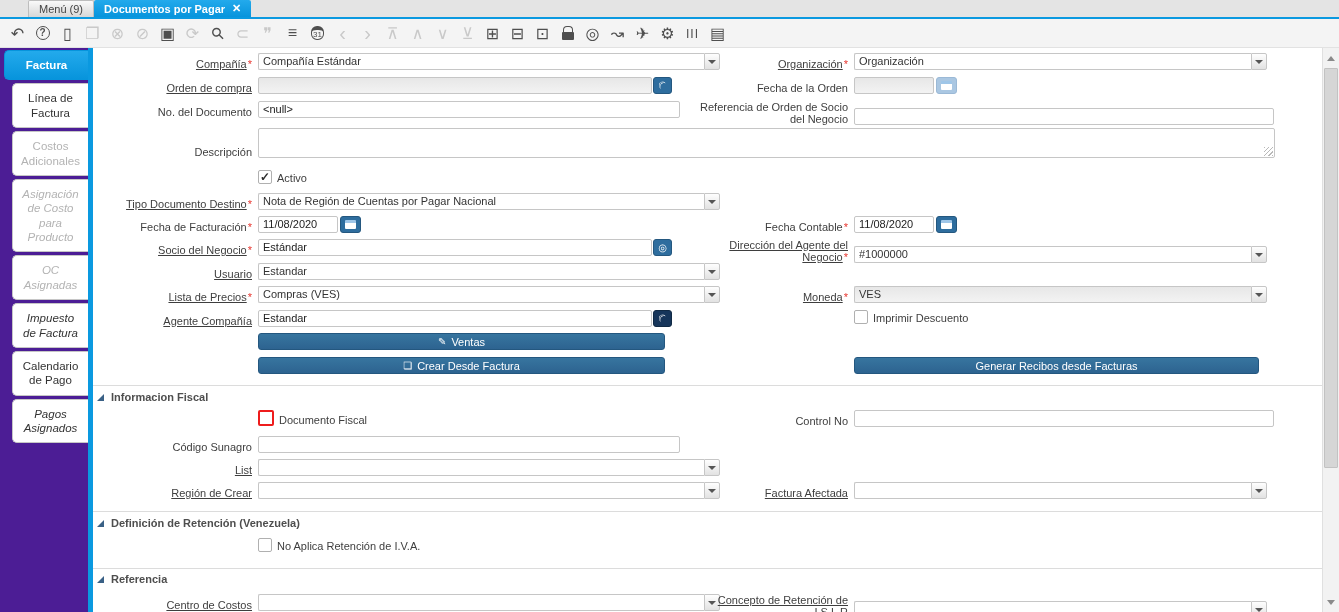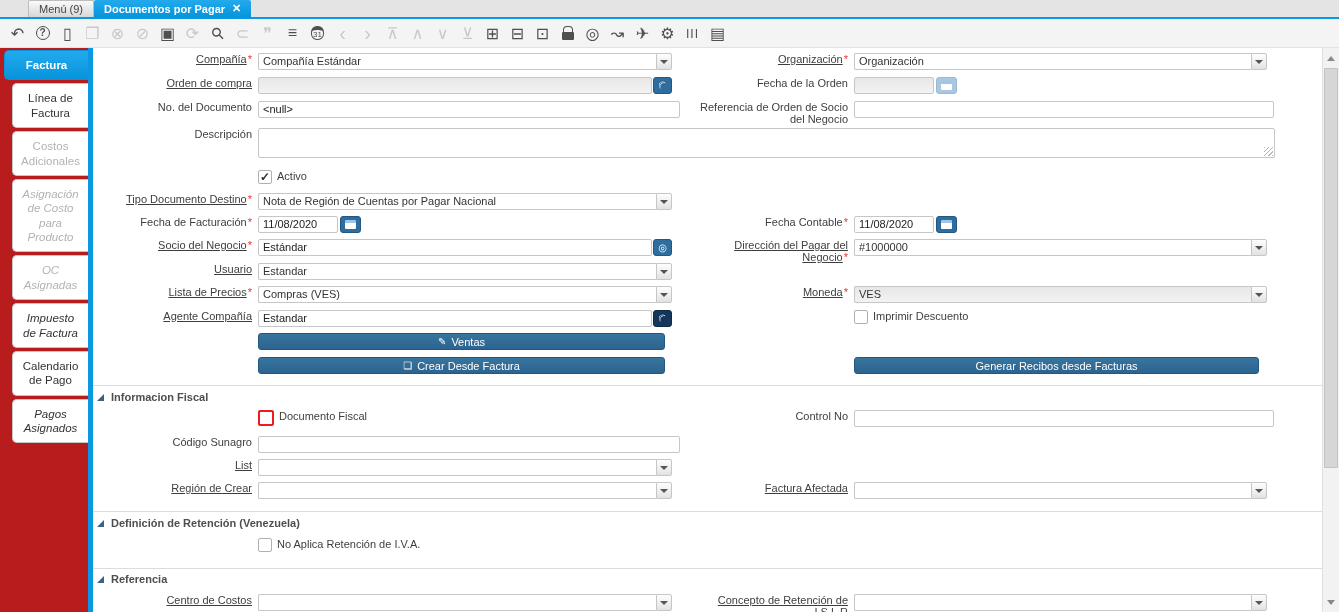--- a/index.html
+++ b/index.html
@@ -36,21 +36,21 @@
   .tb-icon[data-name="calendar-icon"] i { border:1.2px solid currentColor; border-top:4px solid currentColor; border-radius:6px; font-size:8px; line-height:9px; padding:0 1px; }
   .tb-icon[data-name="find-icon"] i { display:block; transform:rotate(-45deg); }
   .tb-icon[data-name="lock-icon"] i { display:block; width:12px; height:8px; background:currentColor; border-radius:1px; margin-top:6px; }
   .tb-icon[data-name="lock-icon"] i::before { content:""; display:block; width:8px; height:6px; border:1.6px solid currentColor; border-bottom:none; border-radius:4px 4px 0 0; margin:-6px auto 0; }
   .tb-icon[data-name="barcode-scan-icon"] i { letter-spacing:1px; font-size:13px; }
   .tb-icon[data-name="previous-record-icon"] i,
   .tb-icon[data-name="next-record-icon"] i { font-size:20px; line-height:16px; }
   
   .content { display:flex; height:564px; }
   .sidebar {
-    width:93px; background:#b91c1c; border-right:5px solid #0a99e0;
+    width:93px; background:#4c1d95; border-right:5px solid #0a99e0;
     padding-top:2px; flex:0 0 auto;
   }
   .side-tab {
     margin:0 0 3px 12px; background:#fff; border:1px solid #c6c6c6; border-right:none;
     border-radius:5px 0 0 5px; padding:7px 6px; text-align:center;
     font-size:11.5px; line-height:1.25; color:#333; cursor:pointer;
   }
   .side-tab.active { background:linear-gradient(#23aaec,#0794dc); border-color:#0794dc; color:#fff; font-weight:bold; margin-left:4px; }
   .side-tab.disabled { color:#b3b3b3; cursor:default; }
   .side-tab.it { font-style:italic; }
@@ -58,21 +58,21 @@
   
   .sbar { width:17px; flex:0 0 auto; background:#f2f2f2; border-left:1px solid #e0e0e0; position:relative; }
   .sb-arrow { position:absolute; left:0; width:16px; height:16px; display:flex; align-items:center; justify-content:center; cursor:pointer; }
   .sb-arrow.up { top:2px; }
   .sb-arrow.down { bottom:2px; }
   .sb-arrow.up::after { content:""; border-left:4px solid transparent; border-right:4px solid transparent; border-bottom:5px solid #8a8a8a; }
   .sb-arrow.down::after { content:""; border-left:4px solid transparent; border-right:4px solid transparent; border-top:5px solid #8a8a8a; }
   .sb-thumb { position:absolute; left:1px; top:20px; width:14px; height:400px; background:#d6d6d6; border:1px solid #c2c2c2; border-radius:1px; cursor:pointer; }
   
   .row { position:absolute; left:0; width:100%; height:18px; }
-  .cell { position:absolute; top:0; display:flex; align-items:flex-start; }
+  .cell { position:absolute; top:0; display:flex; align-items:flex-end; }
   .cl { left:0; }
   .cr { left:607px; }
   .lbl { width:159px; text-align:right; font-size:11px; color:#3e3e3e; line-height:12px; margin-right:6px; flex:0 0 auto; }
   .cr .lbl { width:148px; }
   .lbl .t { }
   .lbl.link .t { text-decoration:underline; cursor:pointer; }
   .req { color:#e8352e; margin-left:1px; }
   .tf { height:17px; border:1px solid #c6c6c6; background:#fff; border-radius:2px; padding:0 4px; line-height:15px; font-size:11px; color:#222; overflow:hidden; white-space:nowrap; }
   .tf.dis { background:linear-gradient(#e7e7e7,#f3f3f3); }
   .combo { display:flex; height:17px; }
@@ -91,21 +91,21 @@
   .cklabel { margin-left:5px; font-size:11px; color:#3e3e3e; }
   .wbtn { height:17px; border-radius:3px; border:1px solid #24577f; background:linear-gradient(#37759f,#2d6390); color:#fff; font-size:11px; display:flex; align-items:center; justify-content:center; cursor:pointer; }
   .wbtn .bicon { margin-right:5px; font-size:10px; font-style:normal; }
   .tarea { position:relative; height:30px; border:1px solid #c6c6c6; border-radius:2px; background:#fff; }
   .tarea .rsz { position:absolute; right:1px; bottom:1px; width:9px; height:9px; background:repeating-linear-gradient(135deg,#b9b9b9 0 1px,transparent 1px 3px); cursor:nwse-resize; }
   .hr { position:absolute; left:0; right:0; border-top:1px solid #dcdcdc; }
   .sect { position:absolute; left:4px; display:flex; align-items:center; height:14px; }
   .sect .tri { width:0; height:0; border-left:7px solid transparent; border-bottom:7px solid #3a6186; margin-right:7px; cursor:pointer; }
   .sect .sl { font-weight:bold; color:#4e4e4e; font-size:11px; }
   
-  .w414 { width:414px; } .w413 { width:413px; } .w422 { width:422px; } .w420 { width:420px; }
+  .w414 { width:462px; } .w413 { width:413px; } .w422 { width:422px; } .w420 { width:420px; }
   .w394 { width:394px; } .w80 { width:80px; } .w1017 { width:1017px; }
   .w407 { width:407px; } .w405 { width:405px; }
 </style>
 </head>
 <body>
 
 <div class="tabbar" data-name="window-tabbar">
   <div class="tab menu" data-name="tab-menu">
     <span data-name="tab-menu-label">Menú (9)</span>
   </div>
@@ -310,21 +310,21 @@
 
     <div class="row" style="top:191px" data-name="row-socio">
       <div class="cell cl">
         <div class="lbl link" data-name="field-label-socio-negocio"><span class="t">Socio del Negocio</span><span class="req" data-name="required-marker">*</span></div>
         <div class="tf w394" data-name="socio-negocio-field">Estándar</div>
         <div class="sqbtn" data-name="bpartner-info-button">
             <i data-name="bpartner-info-icon" style="font-style:normal">◎</i>
           </div>
       </div>
       <div class="cell cr">
-        <div class="lbl link" data-name="field-label-direccion-socio"><span class="t">Dirección del Pagar del Negocio</span><span class="req" data-name="required-marker">*</span></div>
+        <div class="lbl link" data-name="field-label-direccion-socio"><span class="t">Dirección del Agente del Negocio</span><span class="req" data-name="required-marker">*</span></div>
         <div class="combo w413" data-name="direccion-socio-combobox">
           <span class="cval" data-name="direccion-socio-value">#1000000</span>
           <span class="cbtn" data-name="dropdown-arrow-icon"></span>
         </div>
       </div>
     </div>
 
     <div class="row" style="top:215px" data-name="row-usuario">
       <div class="cell cl">
         <div class="lbl link" data-name="field-label-usuario"><span class="t">Usuario</span></div>

